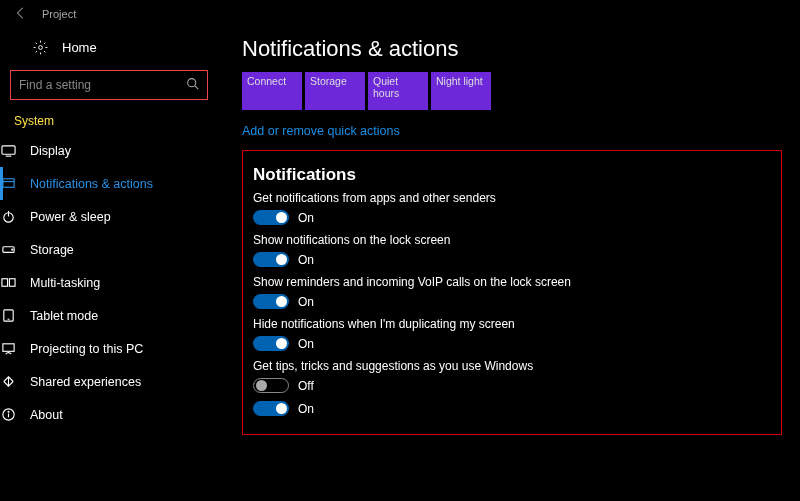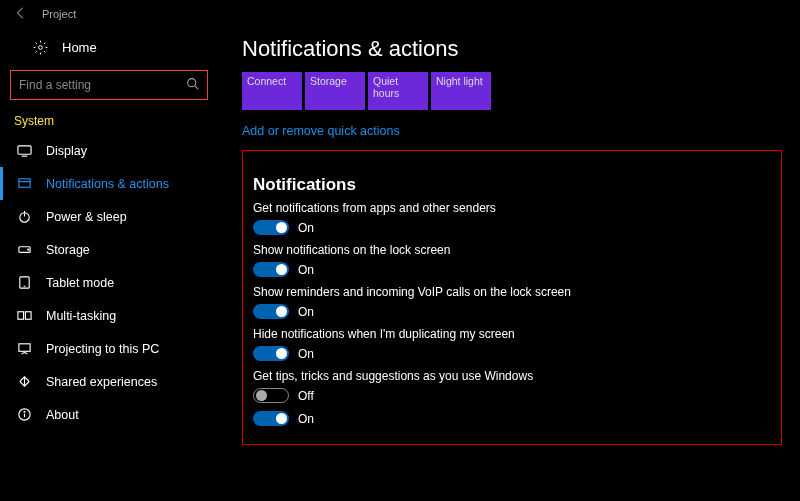--- a/index.html
+++ b/index.html
@@ -34,21 +34,21 @@
   .search input {
     flex: 1; background: transparent; border: none; color: #fff;
     font-size: 12px; outline: none;
   }
   .search input::placeholder { color: #888; }
   .sys-label {
     color: #fde047; font-size: 12px; padding: 14px 0 6px 14px;
   }
   .nav-item {
     display: flex; align-items: center; height: 33px;
-    padding-left: 16px; gap: 14px; cursor: pointer;
+    gap: 14px; cursor: pointer;
     font-size: 12.5px; color: #fff;
   }
   .nav-item.selected {
     color: #2a92e6;
     box-shadow: inset 3px 0 0 #2a92e6;
   }
   .nav-icon { width: 16px; display: inline-flex; justify-content: center; color: inherit; }
   .main {
     flex: 1; padding: 0 18px 0 24px; overflow: hidden;
   }
@@ -58,21 +58,21 @@
     background: #6d28d9; color: #ddd; font-size: 10.5px;
     height: 38px; width: 60px; display: flex; align-items: flex-start;
     padding: 3px 5px; cursor: pointer;
   }
   .link {
     color: #1b8fe6; font-size: 12.5px; cursor: pointer;
     display: inline-block; margin-top: 14px; margin-bottom: 12px;
   }
   .highlight-box {
     border: 1px solid #d10000;
-    padding: 24px 14px 10px 10px;
+    padding: 14px 14px 10px 10px;
   }
   h2 { font-size: 17px; font-weight: 600; margin-bottom: 6px; }
   .opt { margin-bottom: 8px; }
   .opt-label { font-size: 12px; color: #fff; margin-bottom: 4px; line-height: 1.25; max-width: 320px;}
   .toggle-row { display: flex; align-items: flex-end; gap: 9px; }
   .toggle {
     width: 36px; height: 15px; border-radius: 8px; position: relative;
     cursor: pointer;
   }
   .toggle.on { background: #0063b1; }
@@ -153,34 +153,34 @@
           <svg width="15" height="15" viewBox="0 0 16 16" fill="none" stroke="#fff" stroke-width="1.2">
             <rect x="2" y="5" width="12" height="6" rx="1"></rect>
             <circle cx="12" cy="8" r="0.6" fill="#fff"></circle>
           </svg>
         </span>
       <span>Storage</span>
     </div>
     <div class="nav-item">
       <span class="nav-icon">
           <svg width="15" height="15" viewBox="0 0 16 16" fill="none" stroke="#fff" stroke-width="1.2">
+            <rect x="1" y="4" width="6" height="8"></rect>
+            <rect x="9" y="4" width="6" height="8"></rect>
+          </svg>
+        </span>
+      <span>Multi-tasking</span>
+    </div>
+    <div class="nav-item">
+      <span class="nav-icon">
+          <svg width="15" height="15" viewBox="0 0 16 16" fill="none" stroke="#fff" stroke-width="1.2">
             <rect x="3" y="2" width="10" height="12" rx="1"></rect>
             <line x1="7" y1="12" x2="9" y2="12"></line>
           </svg>
         </span>
       <span>Tablet mode</span>
-    </div>
-    <div class="nav-item">
-      <span class="nav-icon">
-          <svg width="15" height="15" viewBox="0 0 16 16" fill="none" stroke="#fff" stroke-width="1.2">
-            <rect x="1" y="4" width="6" height="8"></rect>
-            <rect x="9" y="4" width="6" height="8"></rect>
-          </svg>
-        </span>
-      <span>Multi-tasking</span>
     </div>
     <div class="nav-item">
       <span class="nav-icon">
           <svg width="15" height="15" viewBox="0 0 16 16" fill="none" stroke="#fff" stroke-width="1.2">
             <rect x="2" y="3" width="12" height="8"></rect>
             <path d="M5 14 Q8 11 11 14"></path>
           </svg>
         </span>
       <span>Projecting to this PC</span>
     </div>

